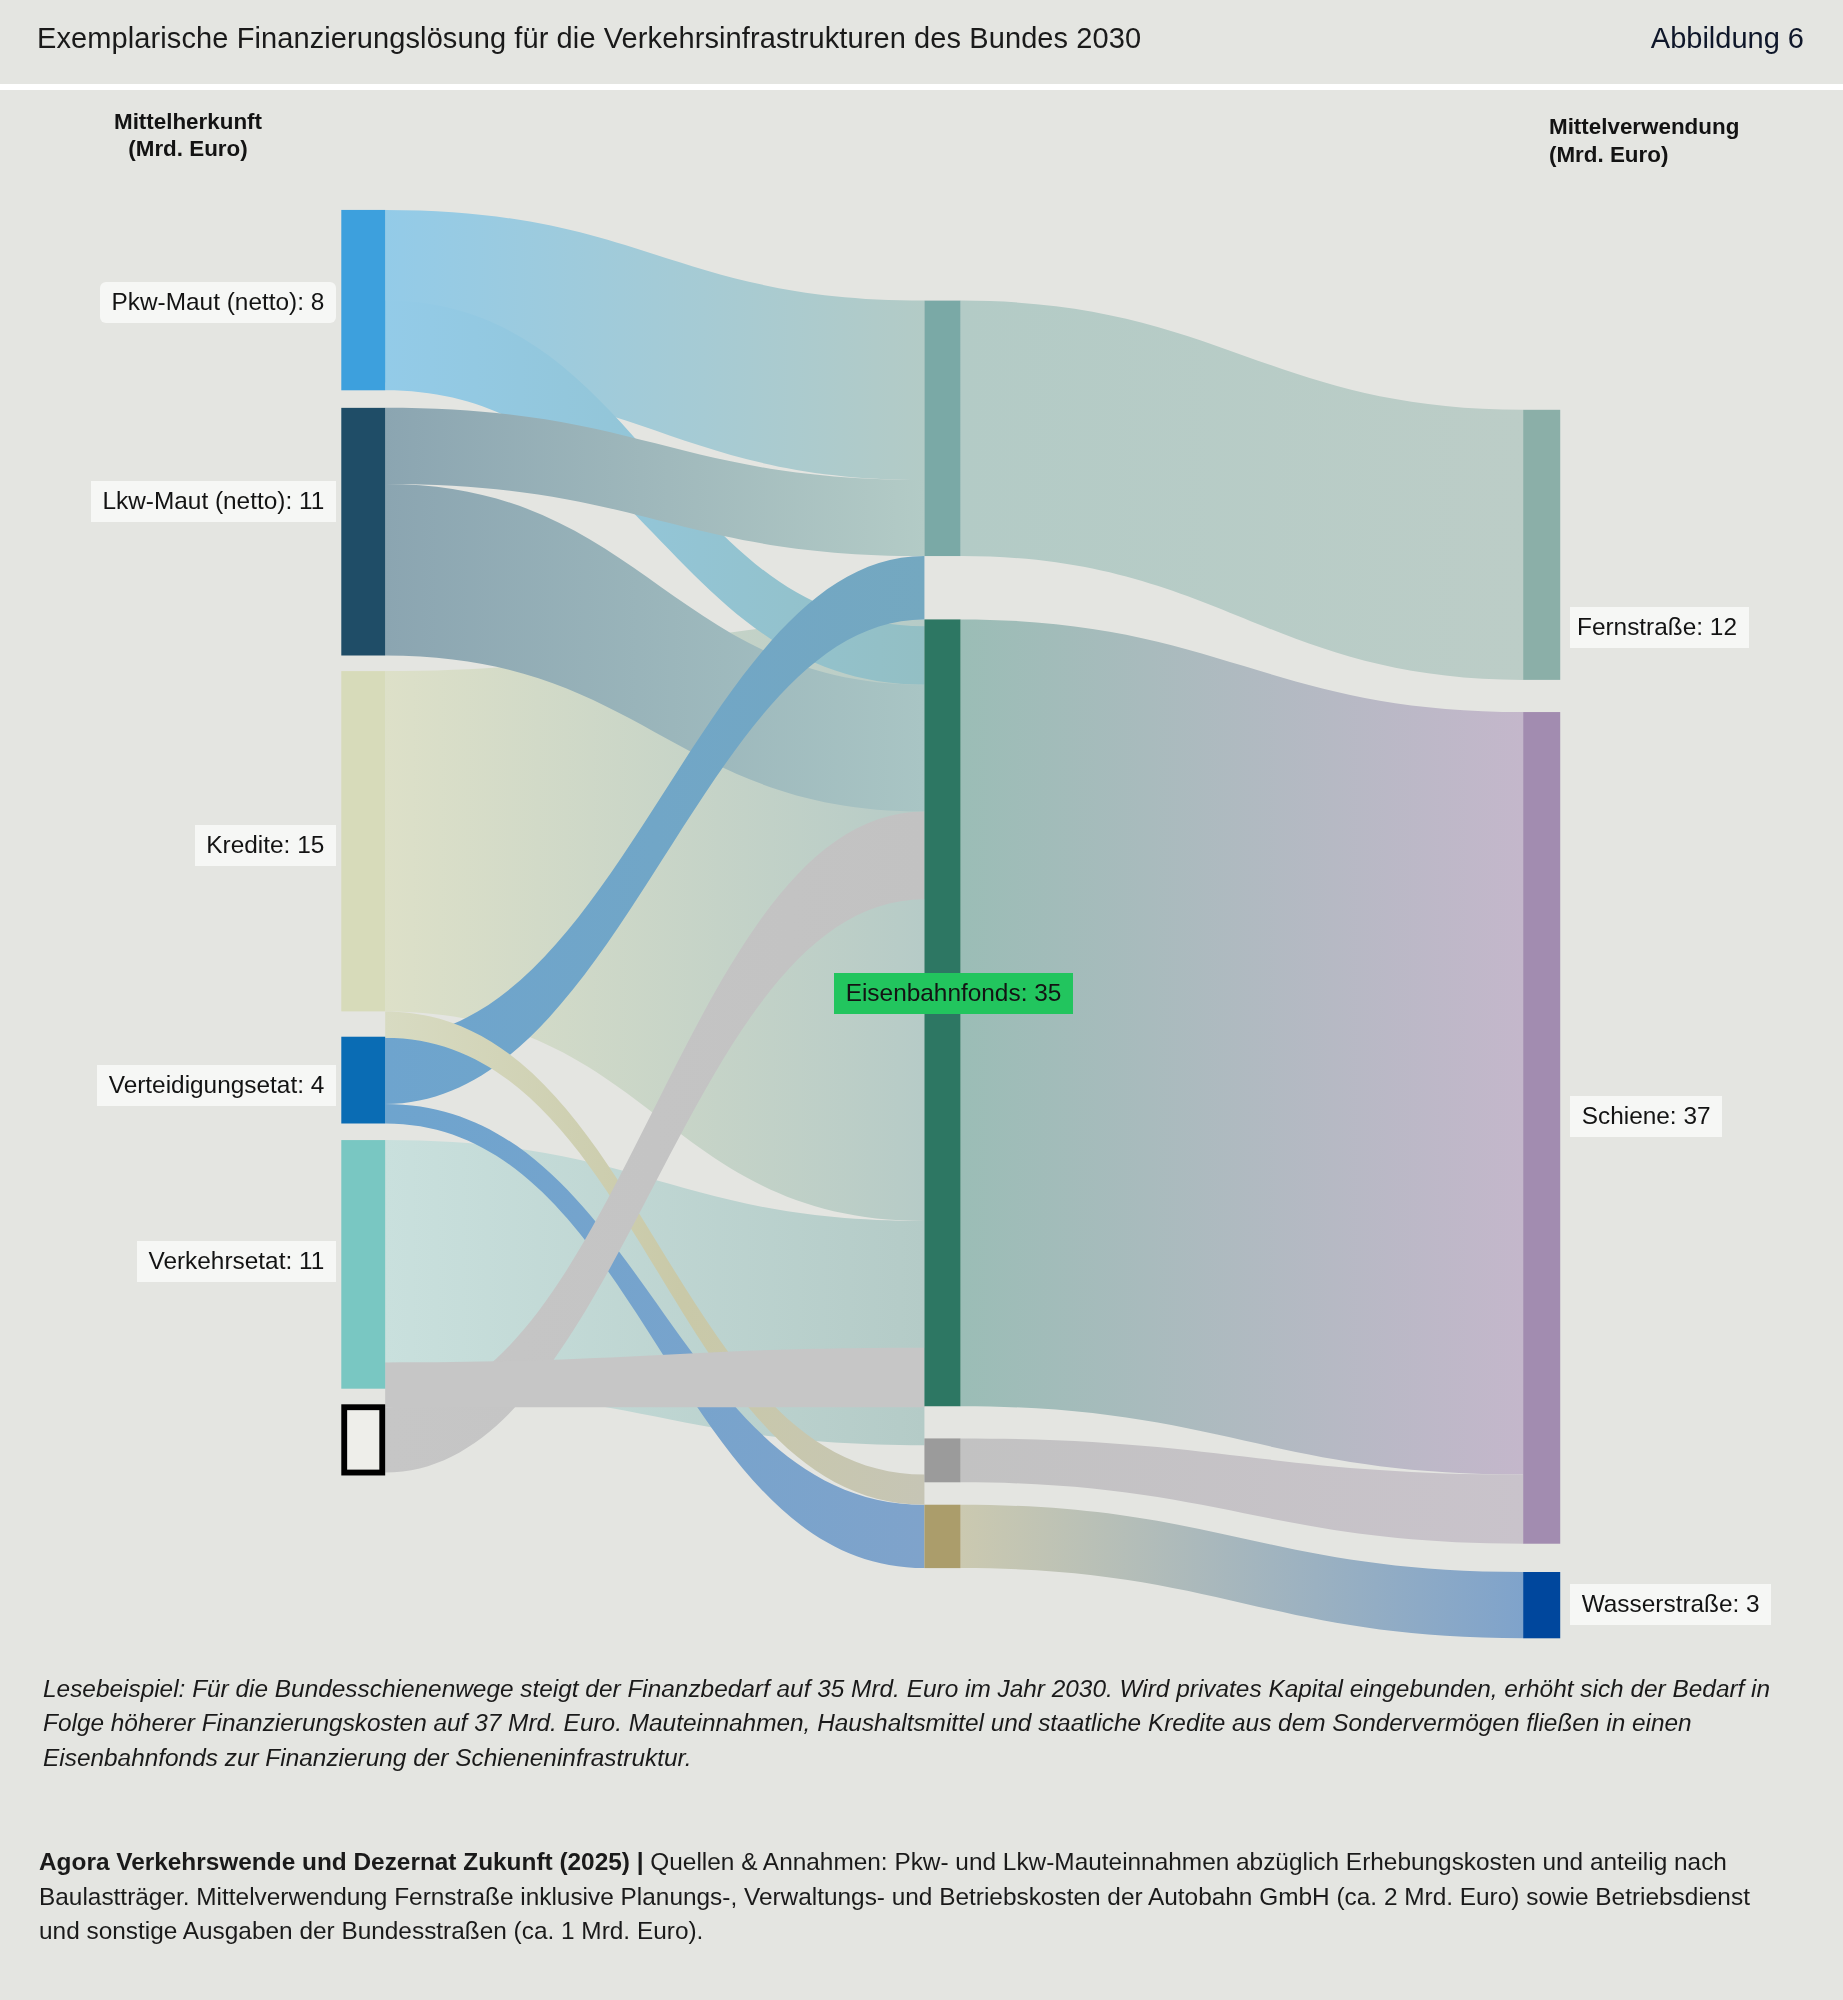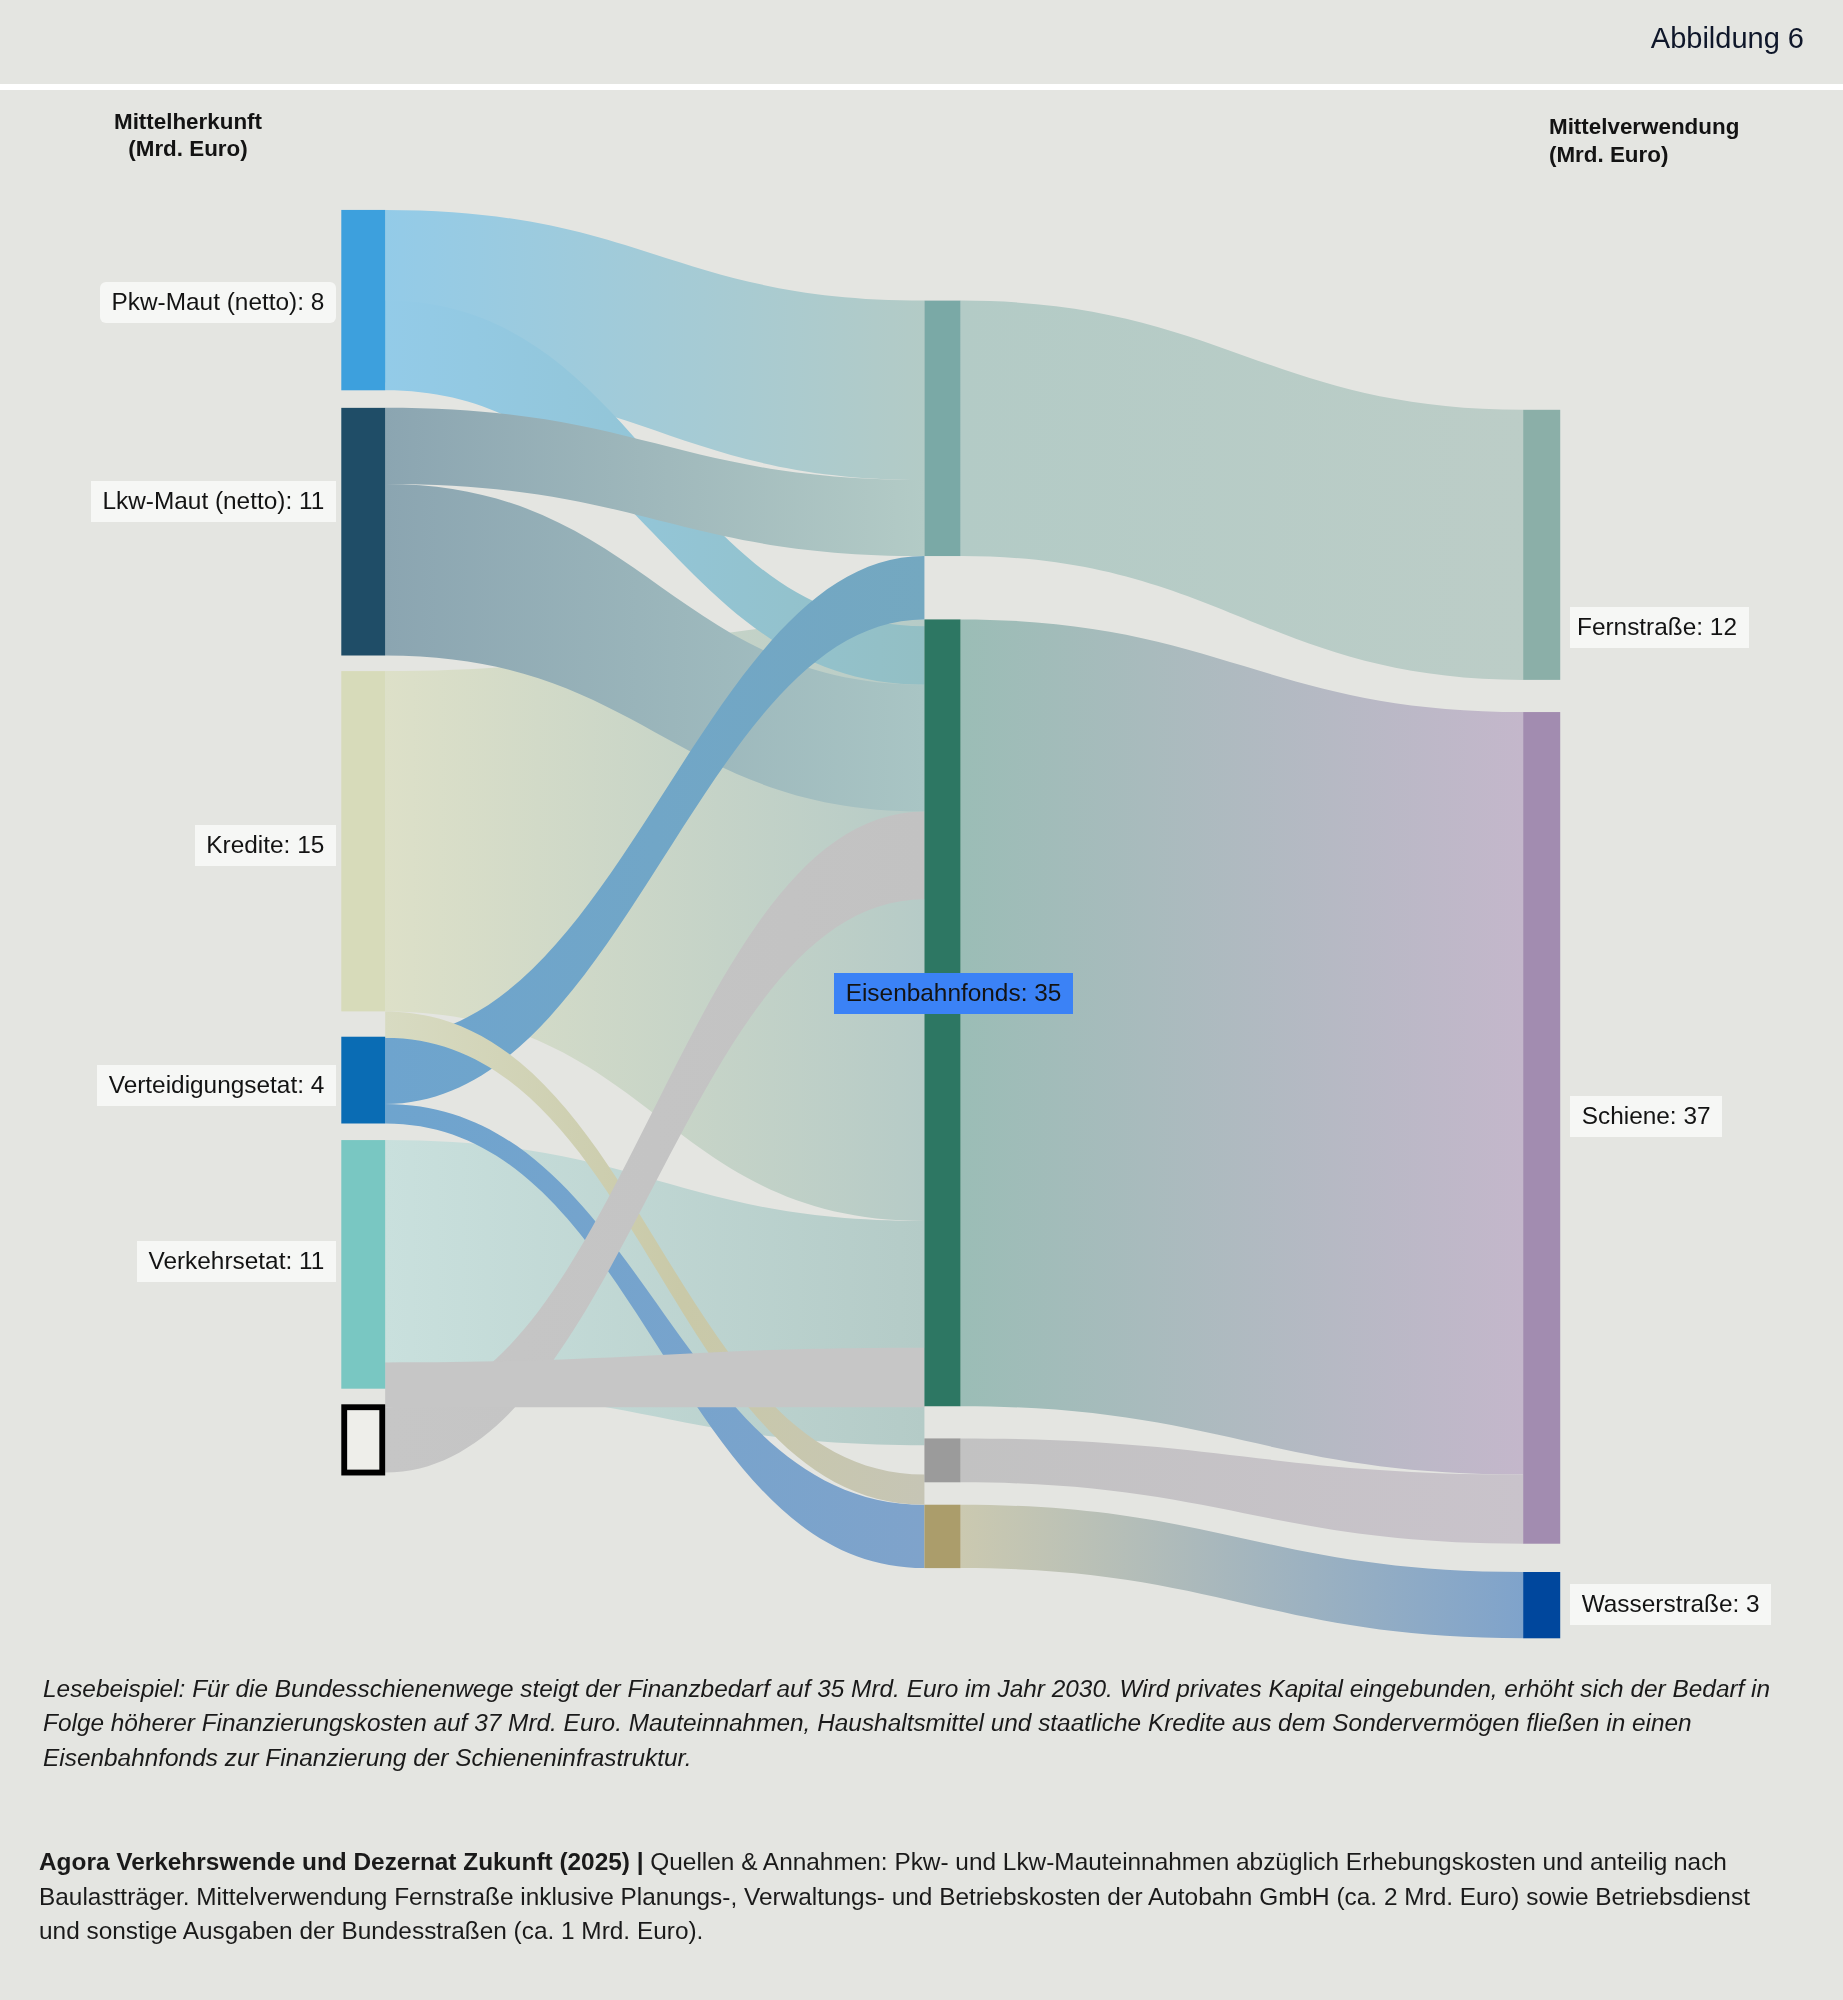--- a/index.html
+++ b/index.html
@@ -44,21 +44,21 @@
     position:absolute;
     background:#f6f7f5;
     font-size:24.4px;color:#131313;
     padding:4.9px 11.7px 6.8px 11.7px;
     line-height:1.2;
     white-space:nowrap;
   }
   .nlabel.right-of{text-align:left;}
   .nlabel.left-of{text-align:right;}
   .nlabel.italic{font-style:italic;white-space:normal;}
-  .nlabel.mid{background:#3b82f6;}
+  .nlabel.mid{background:#22c55e;}
 
   
   .read-band{
     position:absolute;left:4px;top:1658px;width:1843px;height:168px;
     background:#e4e5e1;
   }
   .read-text{
     position:absolute;left:39px;top:13.7px;width:1746px;
     font-size:24.4px;font-style:italic;color:#1a1a1a;line-height:1.42;
   }
@@ -73,20 +73,21 @@
     font-size:24.4px;color:#1a1a1a;line-height:1.42;
   }
   .src-text b{font-weight:bold;}
 </style>
 </head>
 <body>
 
 <div class="page">
 
   <div class="header">
+    <div class="header-title">Exemplarische Finanzierungslösung für die Verkehrsinfrastrukturen des Bundes 2030</div>
     <div class="header-figno">Abbildung 6</div>
   </div>
 
   <div class="chart-panel">
 
     <svg class="chart-svg" viewBox="0 0 1890 1600" preserveAspectRatio="none">
 
       <defs>
 
         <linearGradient id="g-pkw-fern" x1="0" x2="1" y1="0" y2="0">

